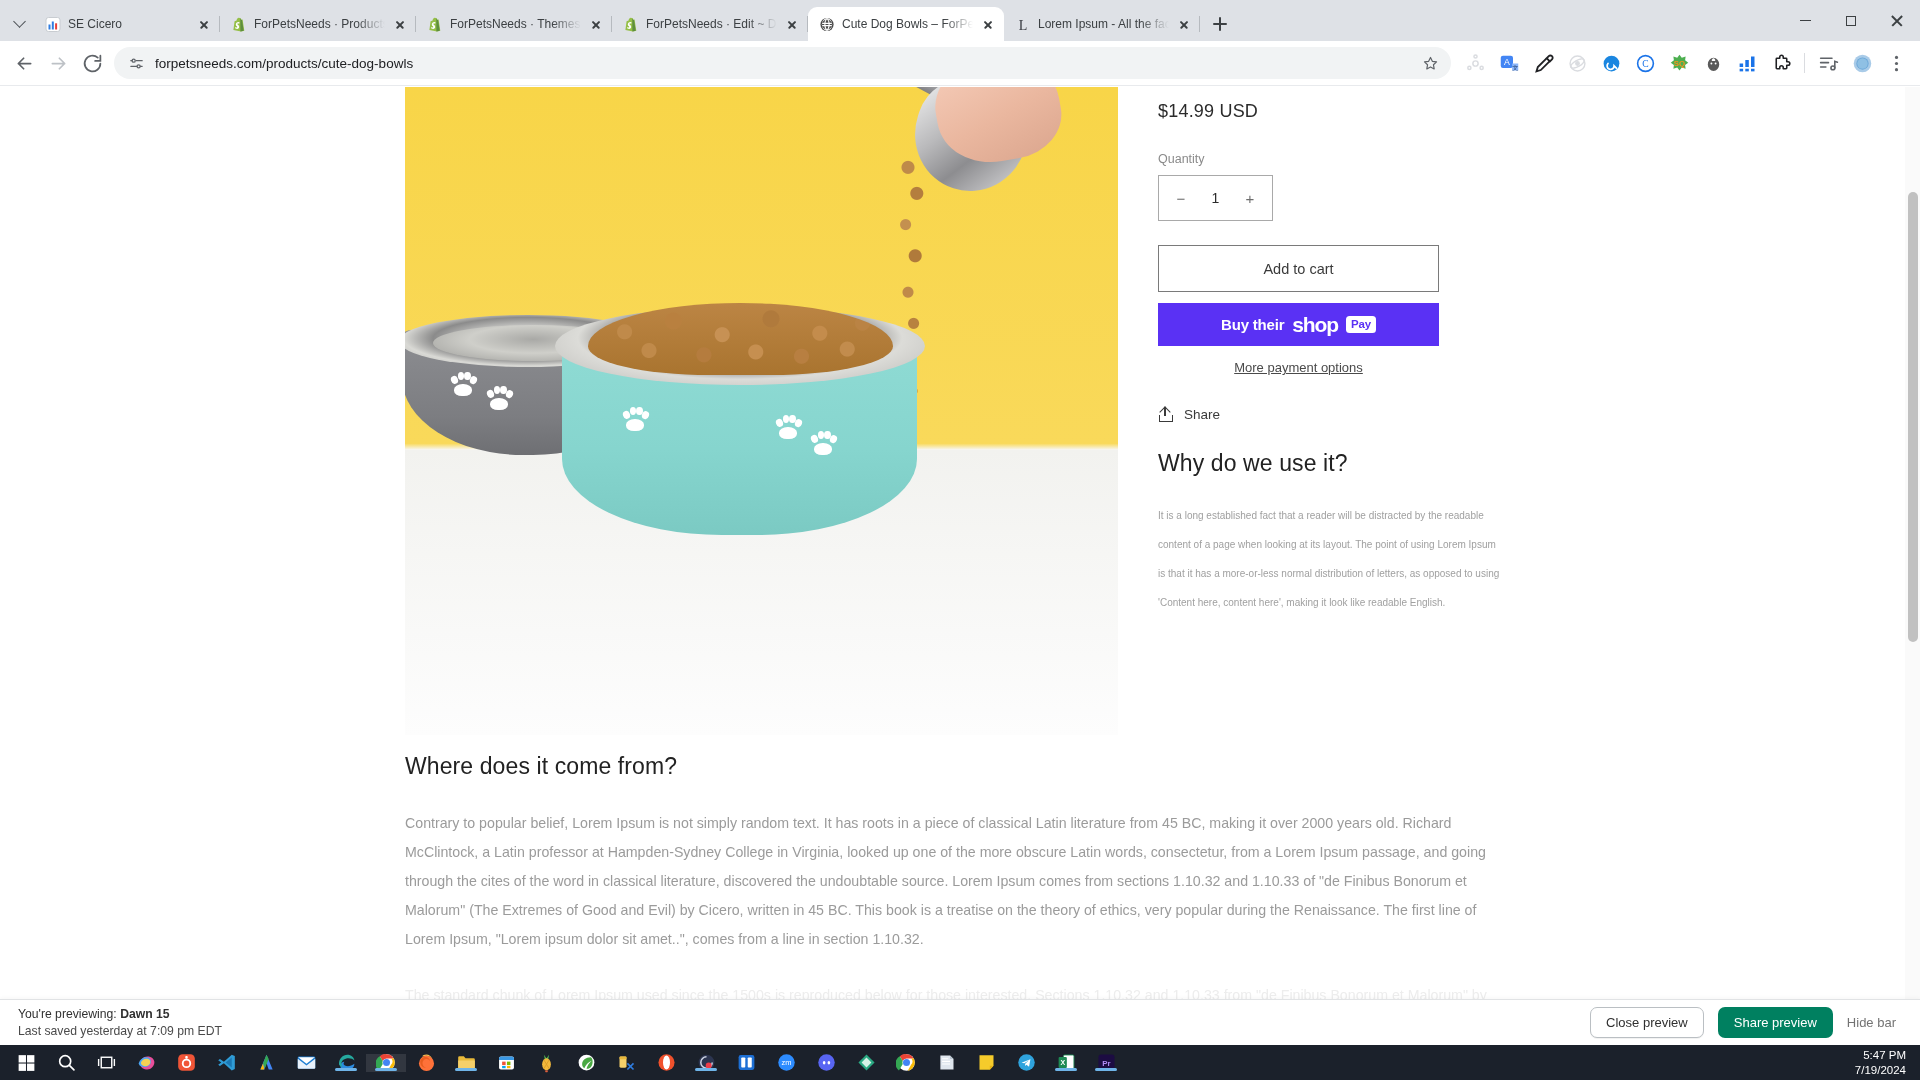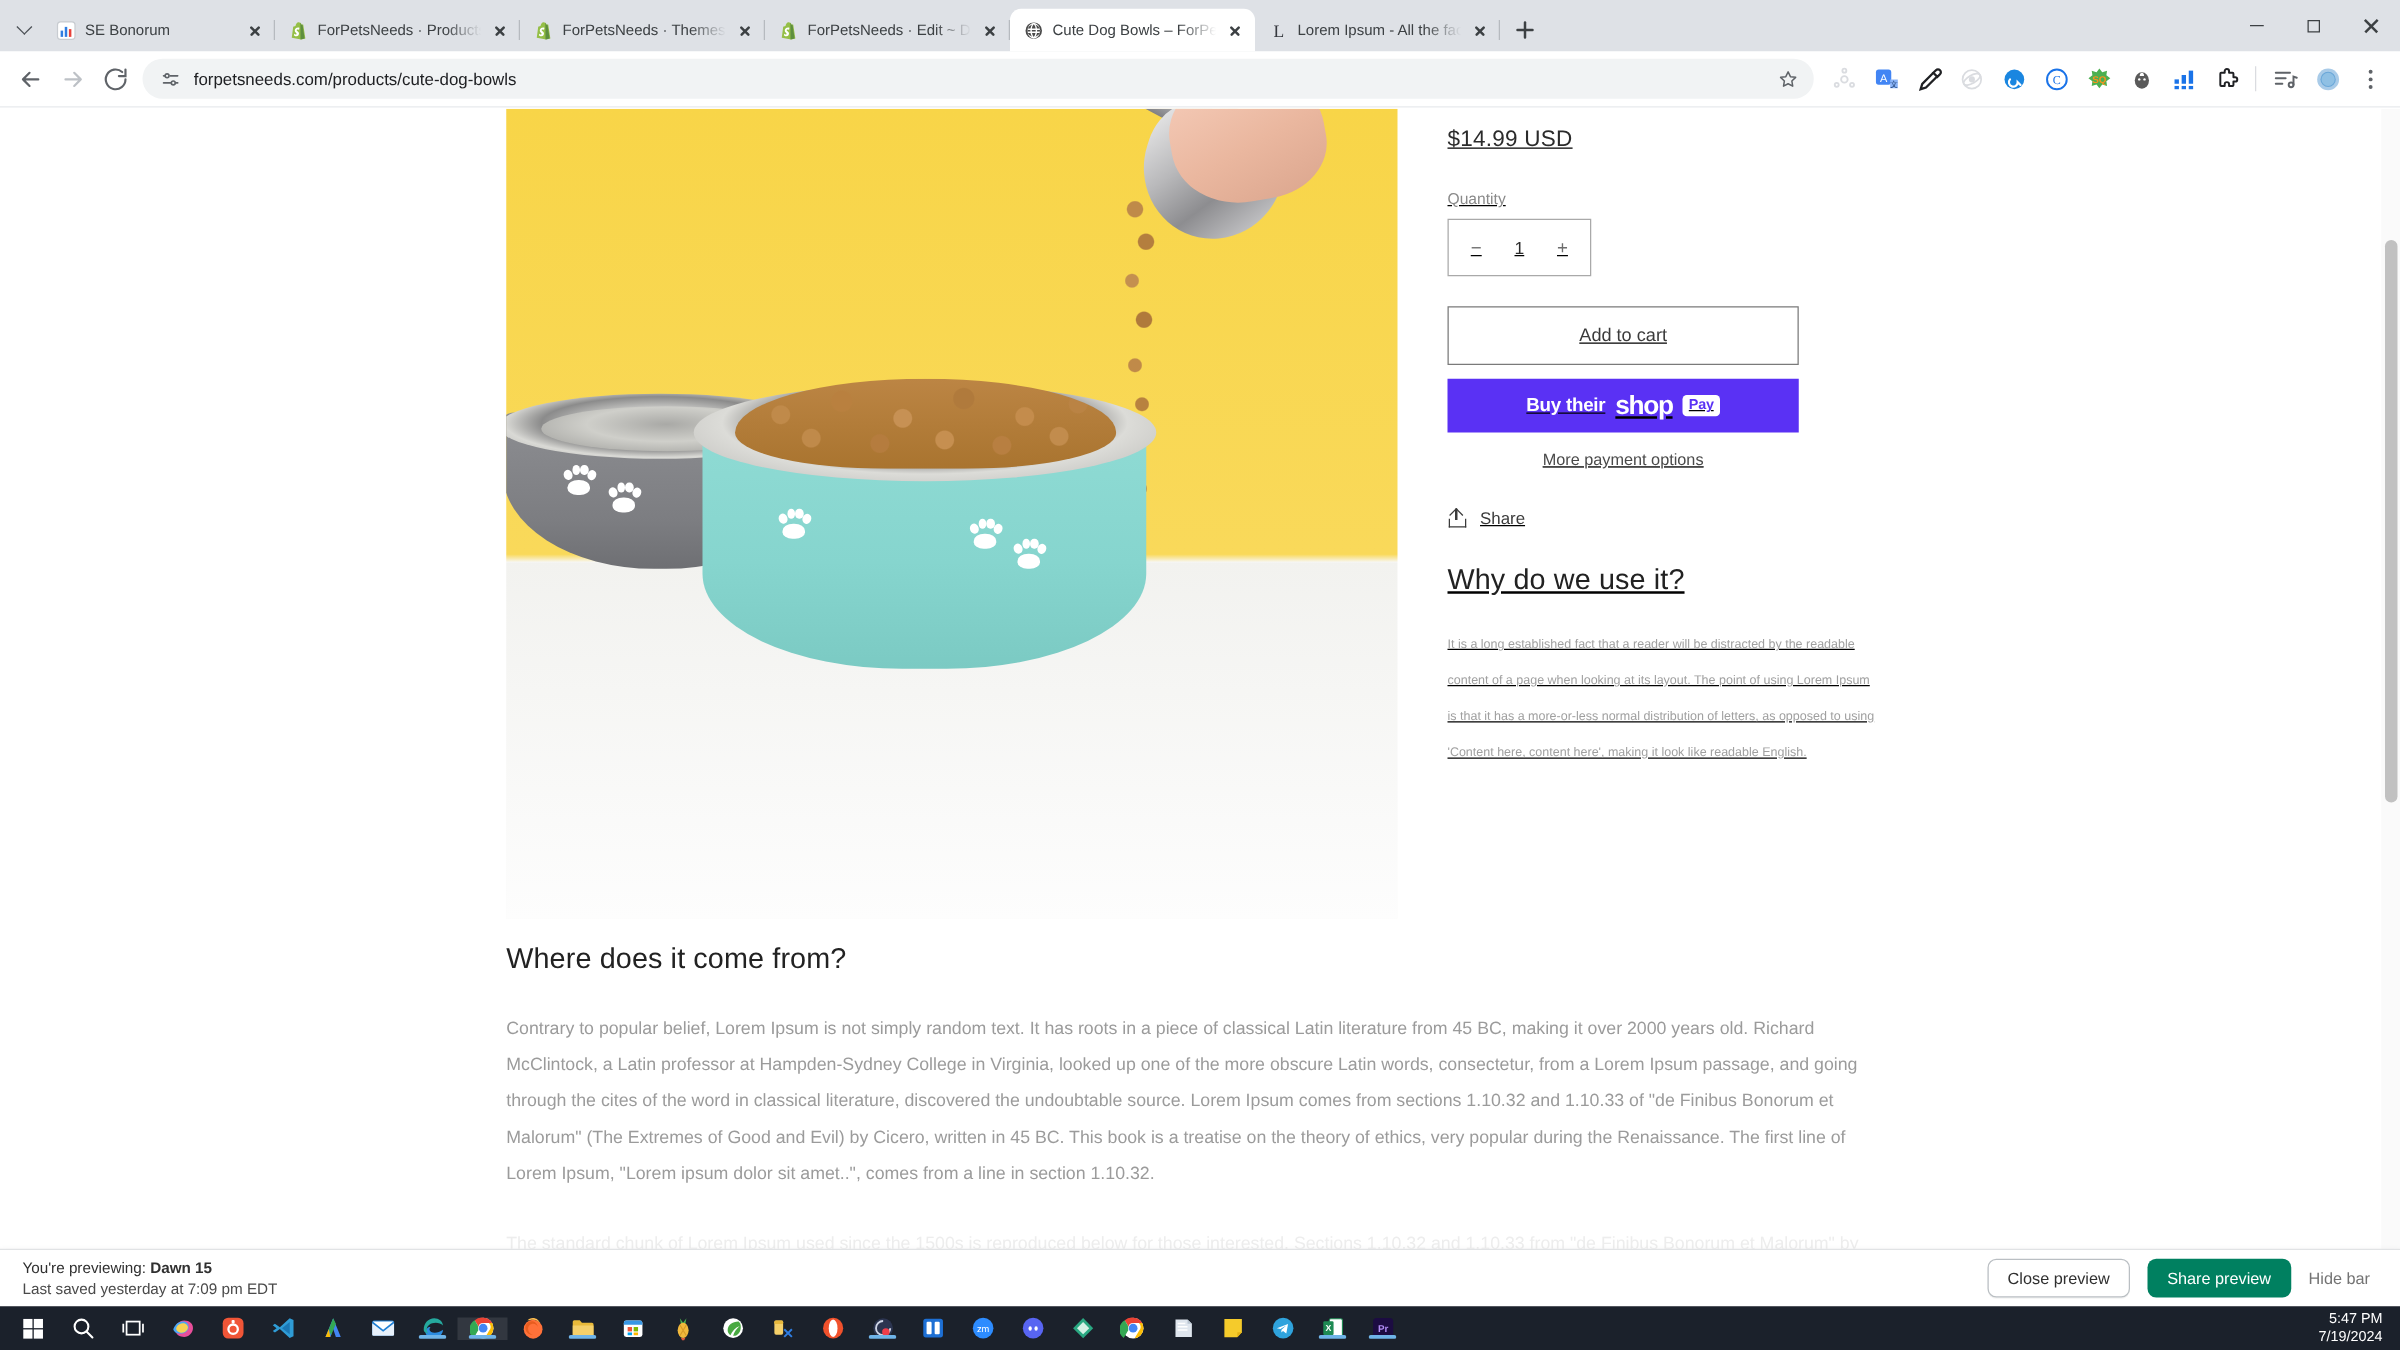--- a/index.html
+++ b/index.html
@@ -114,21 +114,20 @@
   }
   .scroll-thumb {
     position: absolute; right: 2px; top: 105px; width: 10px; height: 450px;
     background: #c1c1c1; border-radius: 6px;
   }
 
   .product-grid {
     display: flex;
     padding: 0 0 0 405px;
     gap: 0;
-    text-decoration: underline;
   }
   .media-col { width: 713px; flex: 0 0 713px; }
   .product-photo {
     width: 713px; height: 648px;
     position: relative; overflow: hidden;
     background: linear-gradient(to bottom, #f8d548 0%, #f9d95a 55%, #f7f7f6 56%, #fbfbfa 100%);
   }
   
   .photo-floor { position:absolute; left:0; right:0; bottom:0; height: 44%; background: linear-gradient(to bottom, #f2f2ef, #fdfdfd); }
   .bowl-gray { position: absolute; left: -3px; bottom: 280px; width: 252px; height: 125px;
@@ -291,21 +290,21 @@
 
     <div class="tab inactive" style="width:186px">
       <span class="tab-favicon">
         <svg class="ico" viewBox="0 0 16 16">
             <rect x="1" y="1" width="14" height="14" rx="2.5" fill="#fff" stroke="#c8ccd1" stroke-width="1"></rect>
             <rect x="3.5" y="8" width="2" height="5" fill="#2f7de1"></rect>
             <rect x="6.8" y="5" width="2" height="8" fill="#2f7de1"></rect>
             <rect x="10.1" y="6.8" width="2" height="6.2" fill="#e8413a"></rect>
           </svg>
       </span>
-      <span class="tab-title">SE Bonorum</span>
+      <span class="tab-title">SE Cicero</span>
       <span class="tab-close"></span>
     </div>
 
     <div class="tab inactive" style="width:196px">
       <span class="tab-favicon">
         <svg class="ico" viewBox="0 0 16 16">
             <path d="M11.4 3.1c-.1-.1-.3-.1-.4-.1l-.8.2c0-.3-.2-.8-.5-1.2-.3-.4-.7-.5-1.1-.4-.1-.1-.2-.2-.4-.3-.6-.3-1.4.1-2 .9-.4.6-.7 1.4-.8 2l-1.4.4c-.4.1-.4.2-.5.6L2.4 13.6 10 15l3.3-.8-1.7-10.9c-.01-.1-.1-.2-.2-.2z" fill="#95bf47"></path>
             <path d="M11 3.2l-.8.2c0-.3-.2-.8-.5-1.2-.1-.2-.3-.3-.4-.4l.1 13.2 3.3-.8-1.7-10.9z" fill="#5e8e3e"></path>
             <path d="M8.6 5.7l-.4 1.5s-.5-.2-1-.2c-.8 0-.9.5-.9.6 0 .7 1.9 1 1.9 2.7 0 1.3-.8 2.2-2 2.2-1.4 0-2.1-.9-2.1-.9l.4-1.2s.7.6 1.3.6c.4 0 .5-.3.5-.5 0-.9-1.5-1-1.5-2.5 0-1.3.9-2.6 2.8-2.6.7 0 1 .3 1 .3z" fill="#fff"></path>
           </svg>

